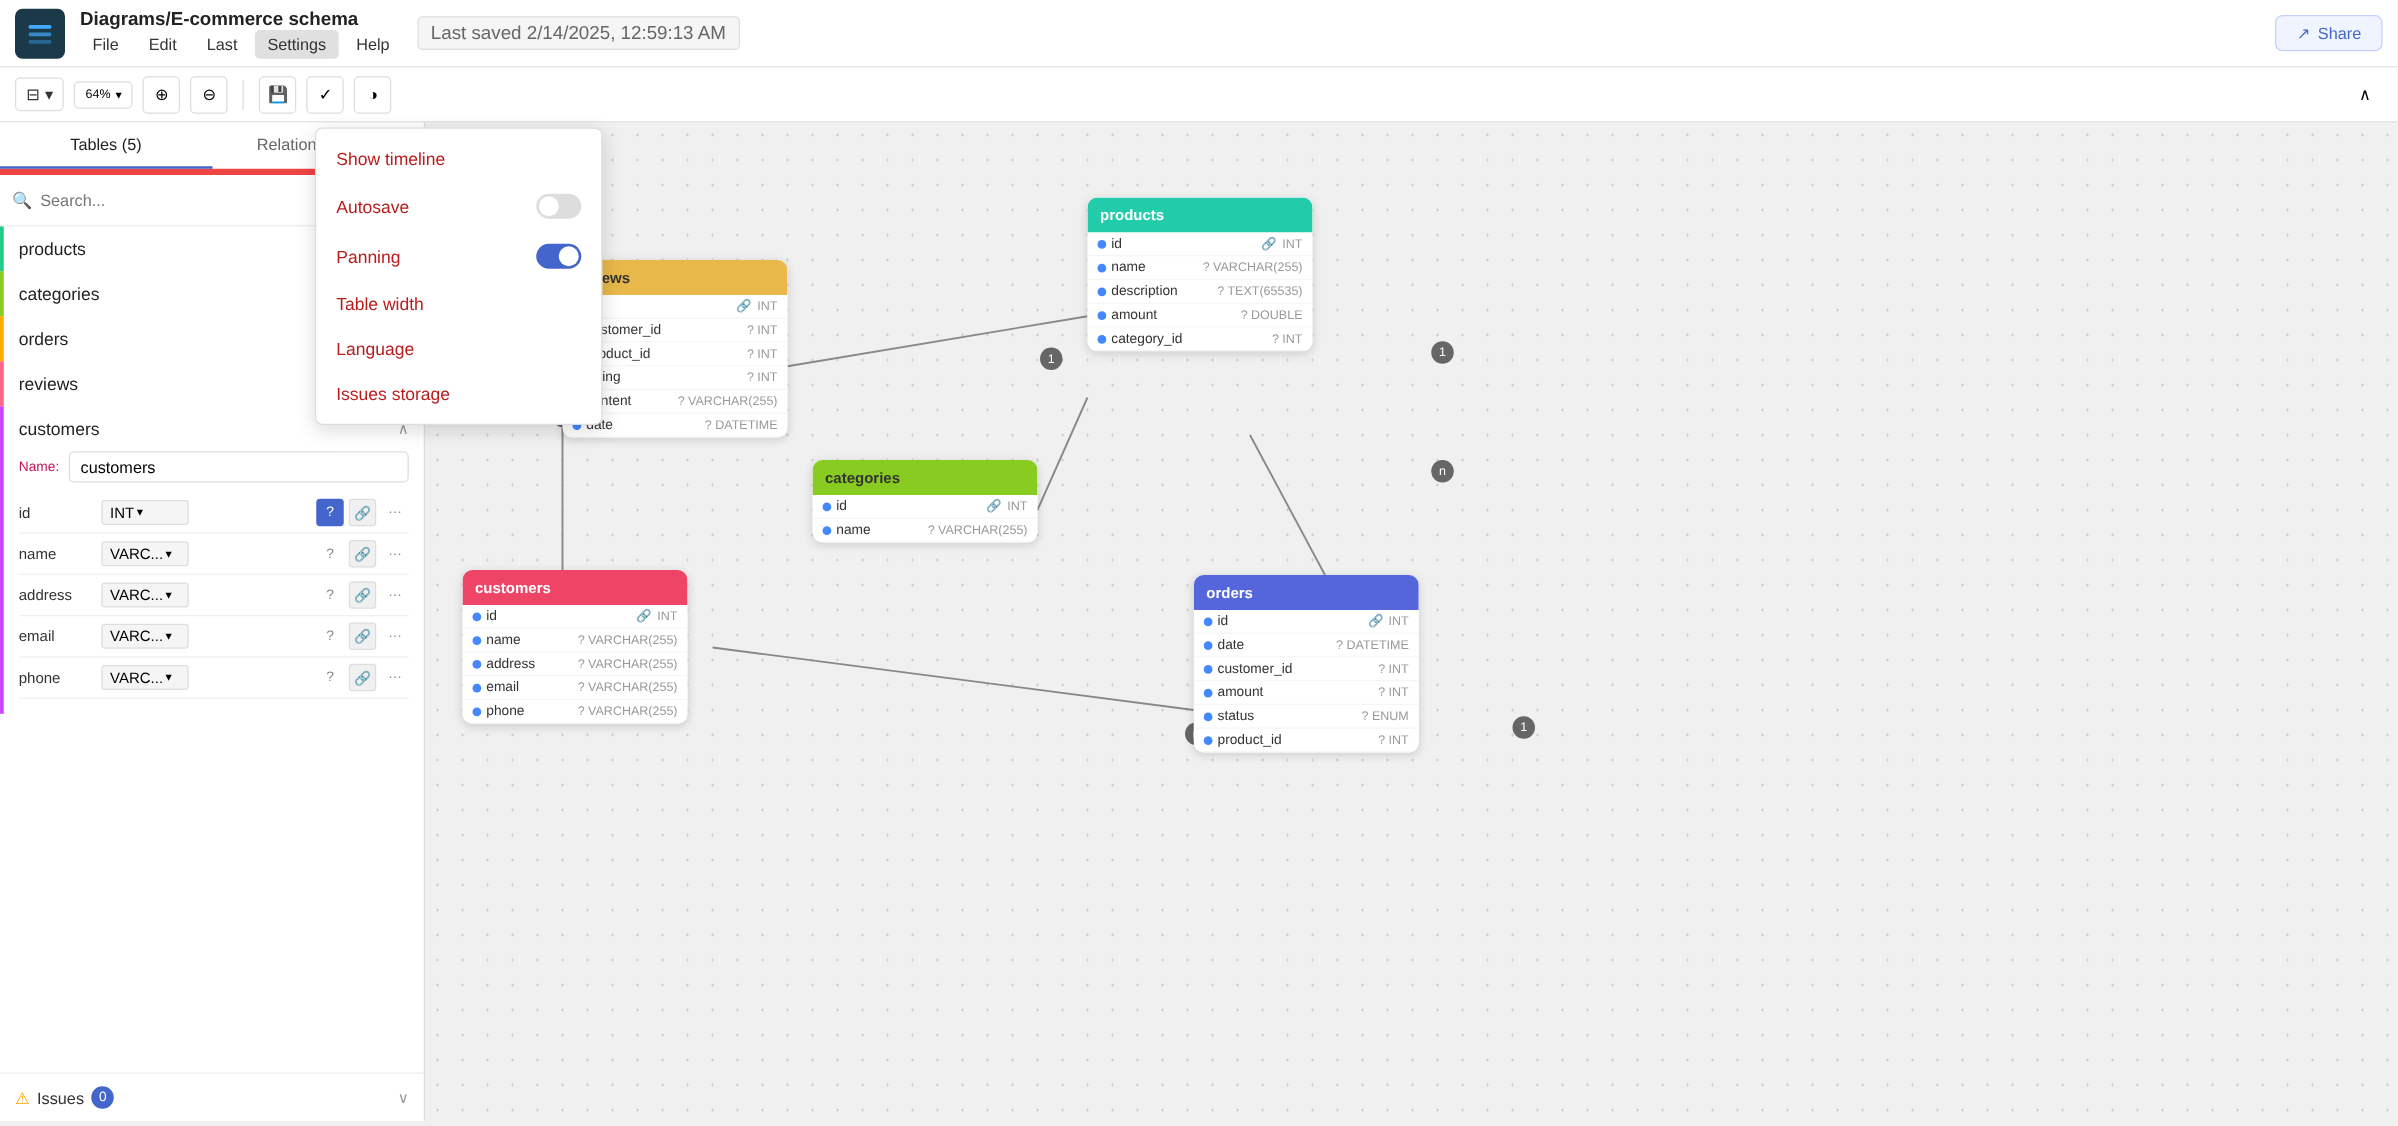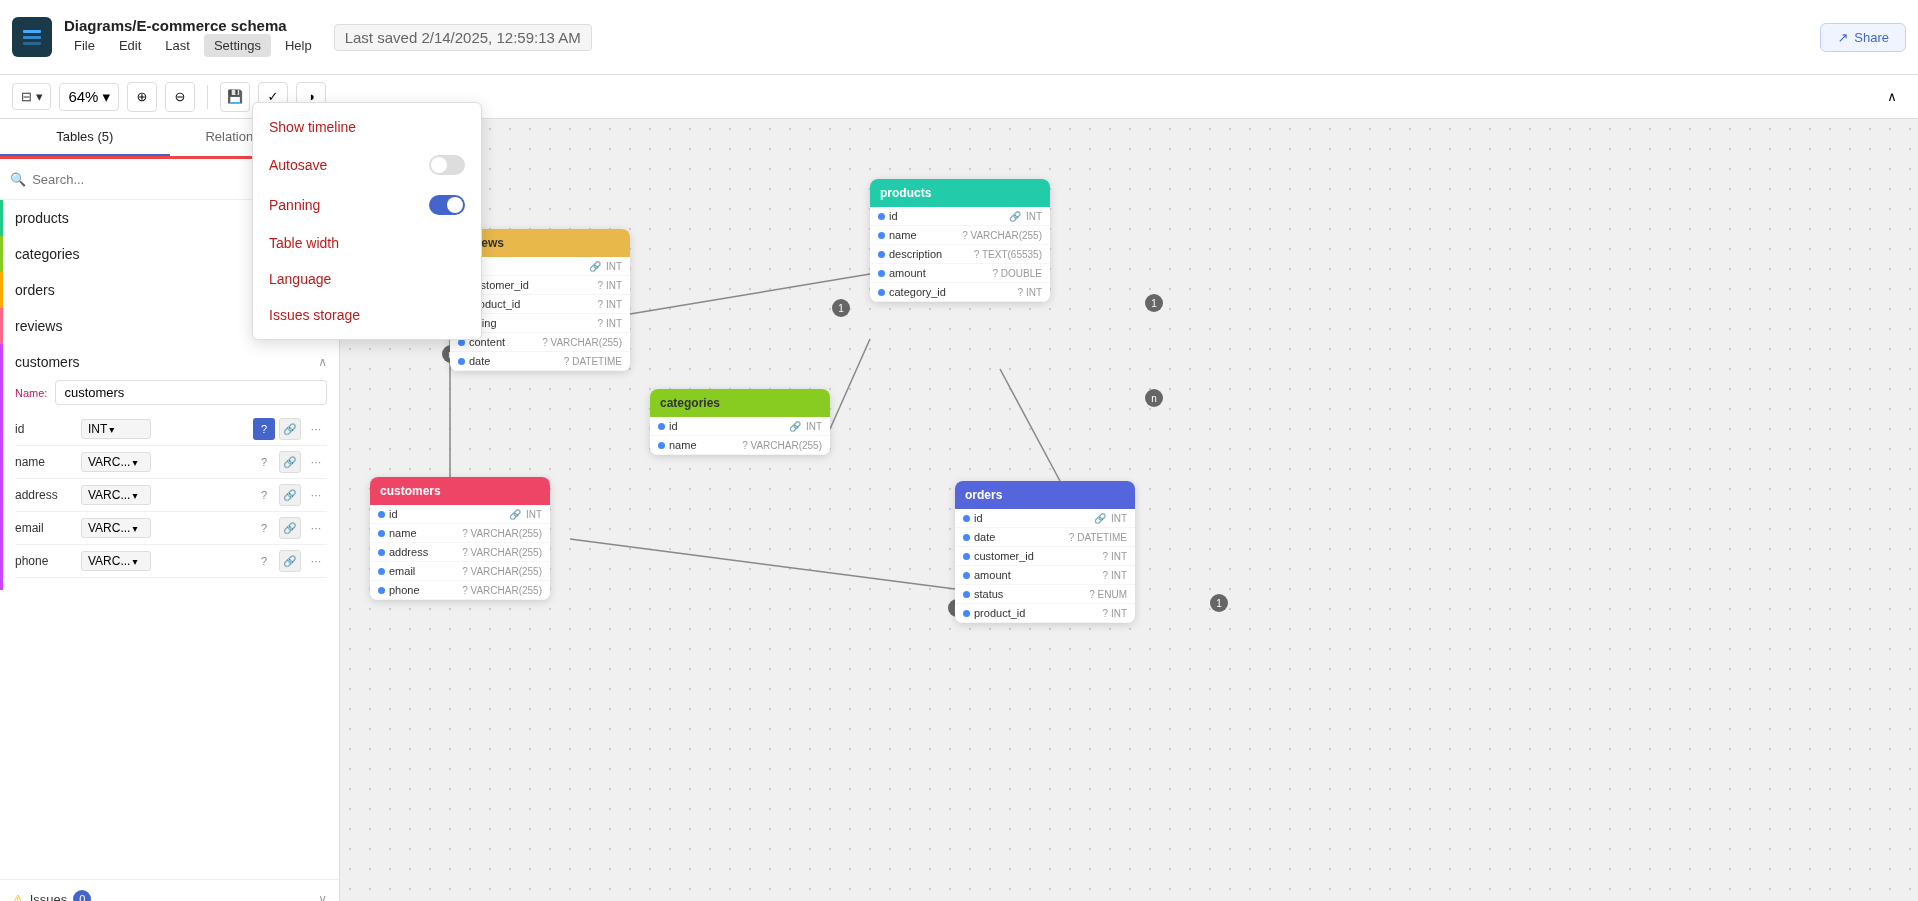--- a/index.html
+++ b/index.html
@@ -1,44 +1,44 @@
 <!DOCTYPE html>
 <html><head>
   <meta charset="utf-8">
   <style>
     * { box-sizing: border-box; margin: 0; padding: 0; }
     body { font-family: -apple-system, BlinkMacSystemFont, 'Segoe UI', sans-serif; font-size: 13px; background: #f0f0f0; overflow: hidden; }
 
     
-    .top-bar { display: flex; align-items: center; background: #fff; border-bottom: 1px solid #ddd; height: 75px; padding: 0 12px; gap: 12px; }
+    .top-bar { display: flex; align-items: center; background: #fff; border-bottom: 1px solid #ddd; height: 54px; padding: 0 12px; gap: 12px; }
     .app-logo { width: 40px; height: 40px; background: #1a3a4a; border-radius: 6px; display: flex; align-items: center; justify-content: center; }
     .app-logo svg { width: 28px; height: 28px; }
     .app-title { font-size: 15px; font-weight: 600; color: #222; }
     .top-nav { display: flex; gap: 4px; align-items: center; text-align: center; }
     .top-nav-item { padding: 4px 10px; border-radius: 4px; cursor: pointer; color: #333; font-size: 13px; }
     .top-nav-item:hover, .top-nav-item.active { background: #e8e8e8; }
     .top-nav-item.active { background: #e0e0e0; font-weight: 500; }
     .last-saved { font-size: 15px; color: #666; background: #f5f5f5; padding: 4px 10px; border-radius: 4px; border: 1px solid #ddd; }
     .share-btn { margin-left: auto; display: flex; align-items: center; gap: 6px; background: #f0f4ff; color: #4466cc; border: 1px solid #c0d0ff; padding: 6px 16px; border-radius: 6px; cursor: pointer; font-size: 13px; font-weight: 500; }
 
     
     .toolbar { display: flex; align-items: center; background: #fff; border-bottom: 1px solid #ddd; height: 44px; padding: 0 12px; gap: 8px; }
     .toolbar-btn { display: flex; align-items: center; gap: 4px; padding: 5px 8px; border: 1px solid #ddd; border-radius: 4px; cursor: pointer; background: #fff; font-size: 13px; color: #333; }
-    .zoom-display { display: flex; align-items: center; gap: 4px; font-size: 15px; padding: 4px 8px; border: 1px solid #ddd; border-radius: 4px; cursor: pointer; }
+    .zoom-display { display: flex; align-items: center; gap: 4px; font-size: 10px; padding: 4px 8px; border: 1px solid #ddd; border-radius: 4px; cursor: pointer; }
     .toolbar-icon-btn { width: 30px; height: 30px; display: flex; align-items: center; justify-content: center; border: 1px solid #ddd; border-radius: 4px; cursor: pointer; background: #fff; }
     .toolbar-sep { width: 1px; background: #ddd; height: 24px; margin: 0 4px; }
     .toolbar-spacer { flex: 1; }
     .collapse-btn { width: 28px; height: 28px; display: flex; align-items: center; justify-content: center; cursor: pointer; }
 
     
     .main { display: flex; height: calc(100vh - 102px); }
 
     
     .sidebar { width: 340px; min-width: 340px; background: #fff; border-right: 1px solid #ddd; display: flex; flex-direction: column; overflow: hidden; }
-    .sidebar-tabs { display: flex; border-bottom: 3px solid #ef4444; }
+    .sidebar-tabs { display: flex; border-bottom: 5px solid #ef4444; }
     .sidebar-tab { flex: 1; padding: 10px 8px; text-align: center; cursor: pointer; font-size: 13px; color: #666; border-bottom: 2px solid transparent; }
     .sidebar-tab.active { color: #222; border-bottom-color: #4466cc; font-weight: 500; }
     .sidebar-search { display: flex; align-items: center; padding: 8px 10px; gap: 6px; border-bottom: 1px solid #eee; }
     .sidebar-search input { flex: 1; border: none; outline: none; font-size: 13px; color: #333; background: transparent; }
     .add-btn { width: 24px; height: 24px; display: flex; align-items: center; justify-content: center; background: #4466cc; color: #fff; border-radius: 50%; cursor: pointer; font-size: 16px; line-height: 1; }
     .table-list { flex: 1; overflow-y: auto; }
     .table-item { border-left: 3px solid transparent; padding: 0; }
     .table-item-header { display: flex; align-items: center; padding: 10px 12px; cursor: pointer; }
     .table-item-label { flex: 1; font-size: 14px; font-weight: 500; color: #222; }
     .table-item-chevron { color: #999; font-size: 12px; }

